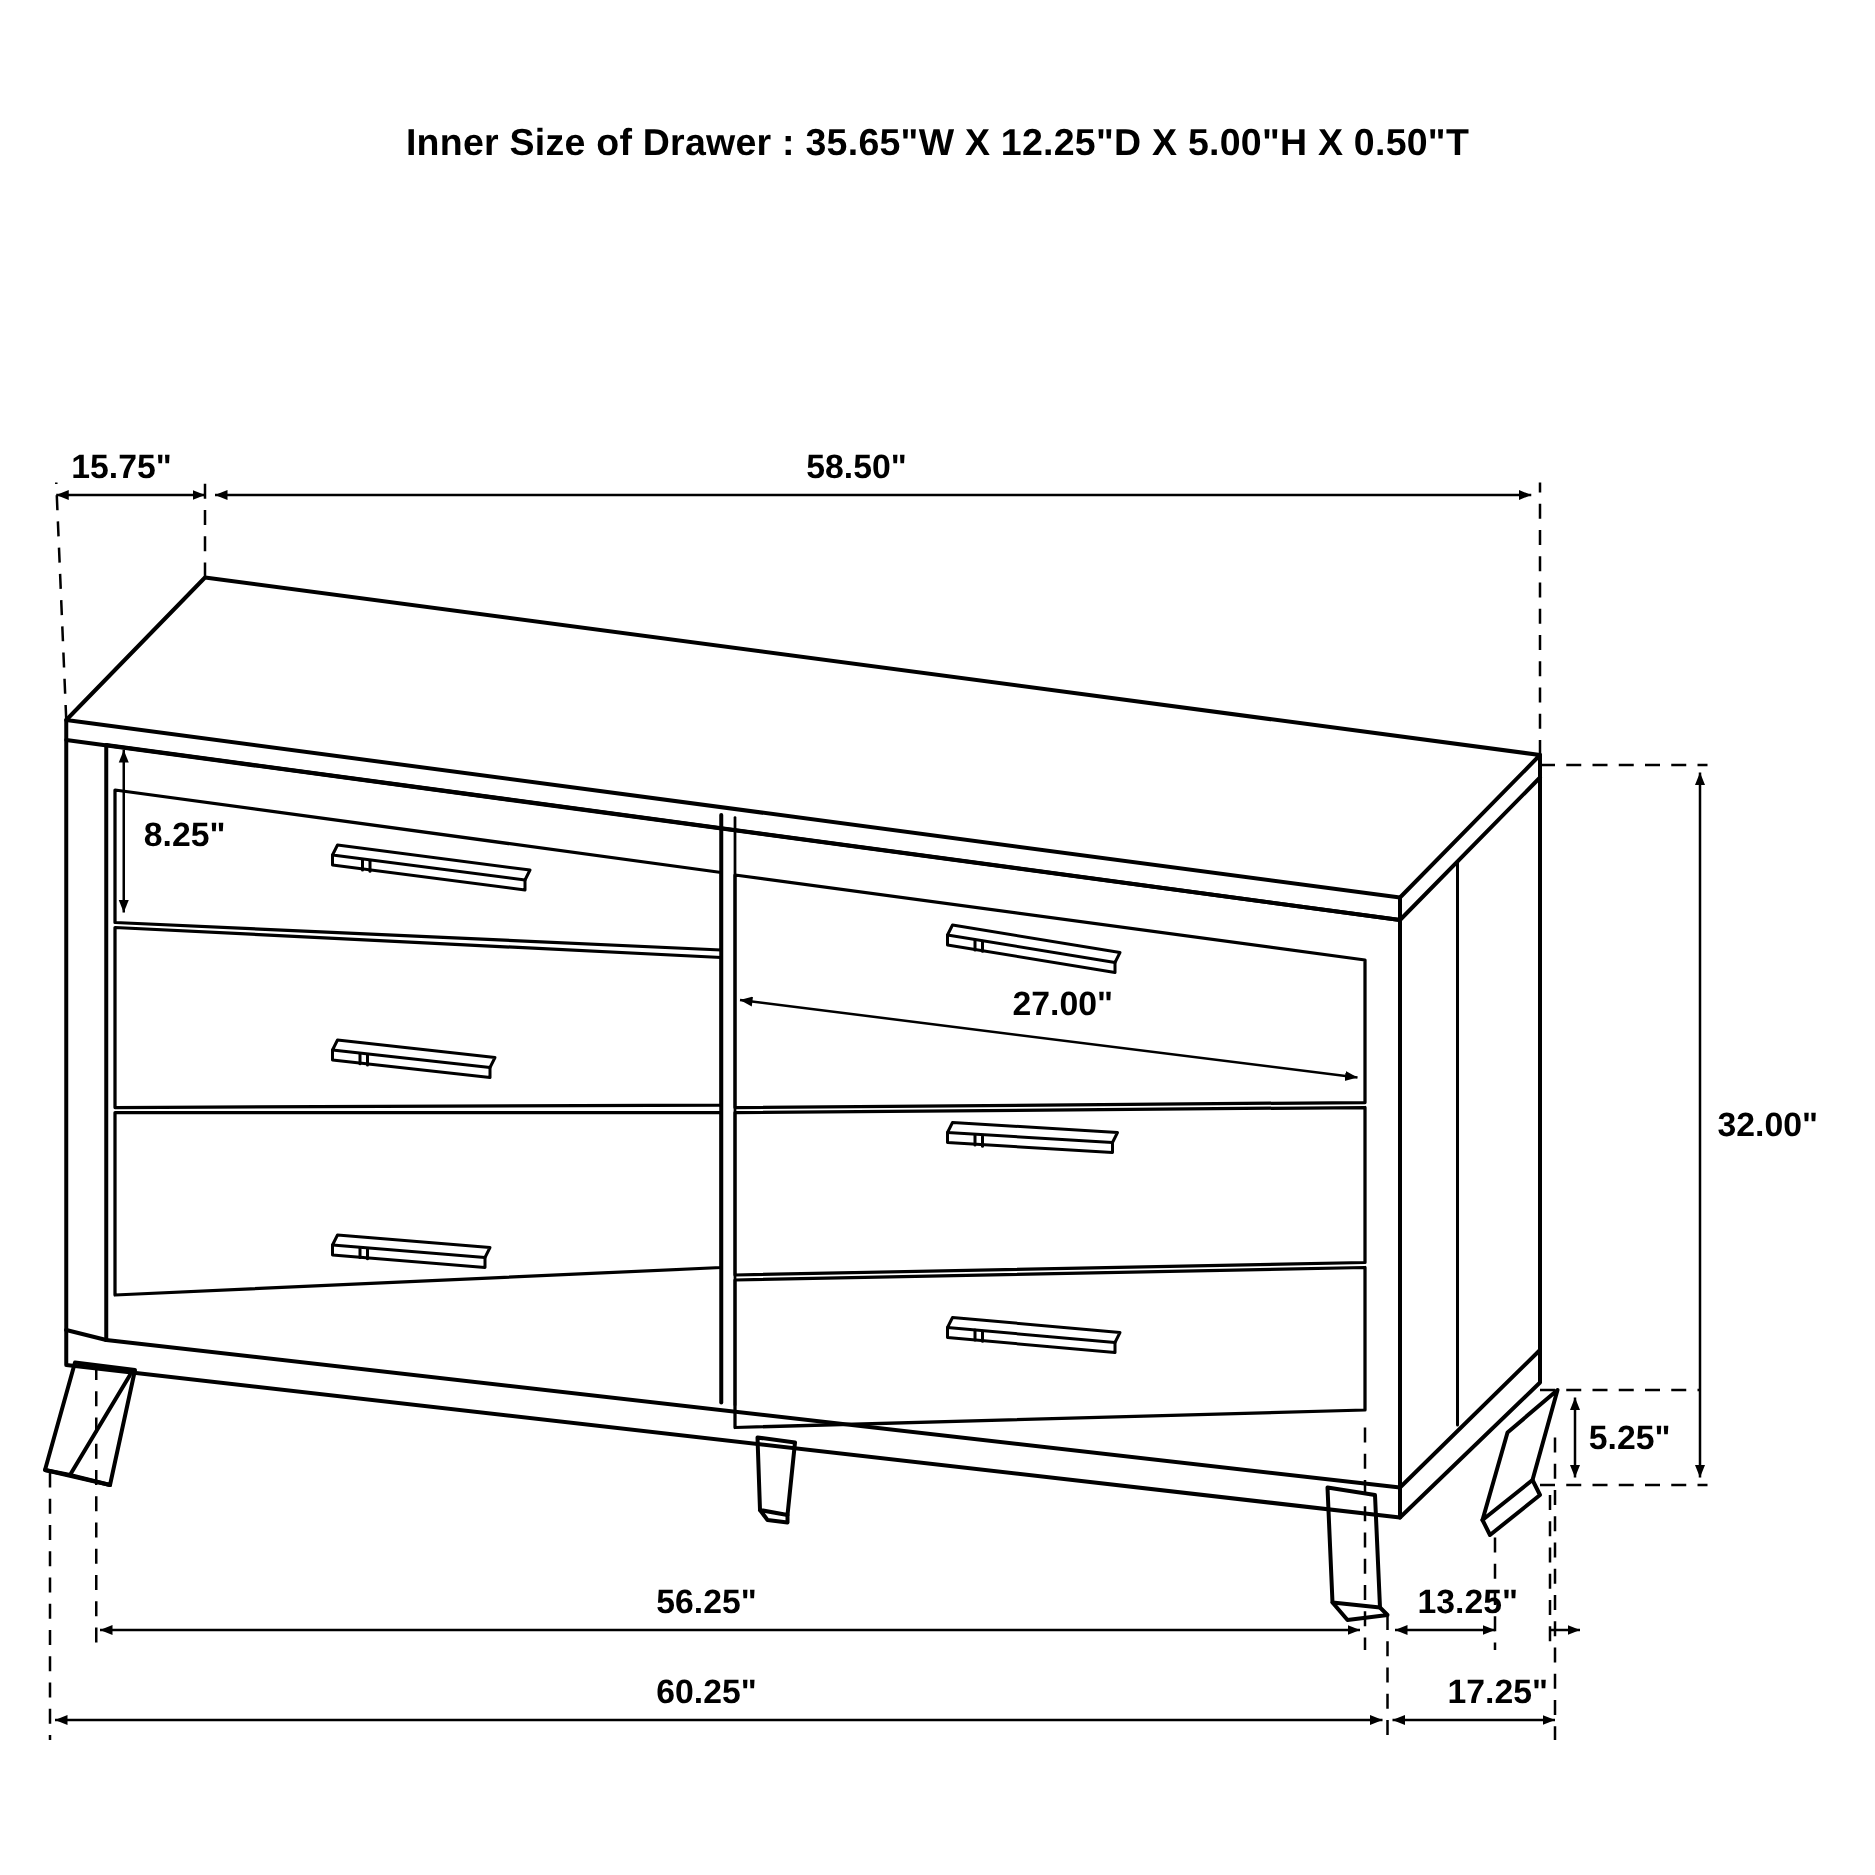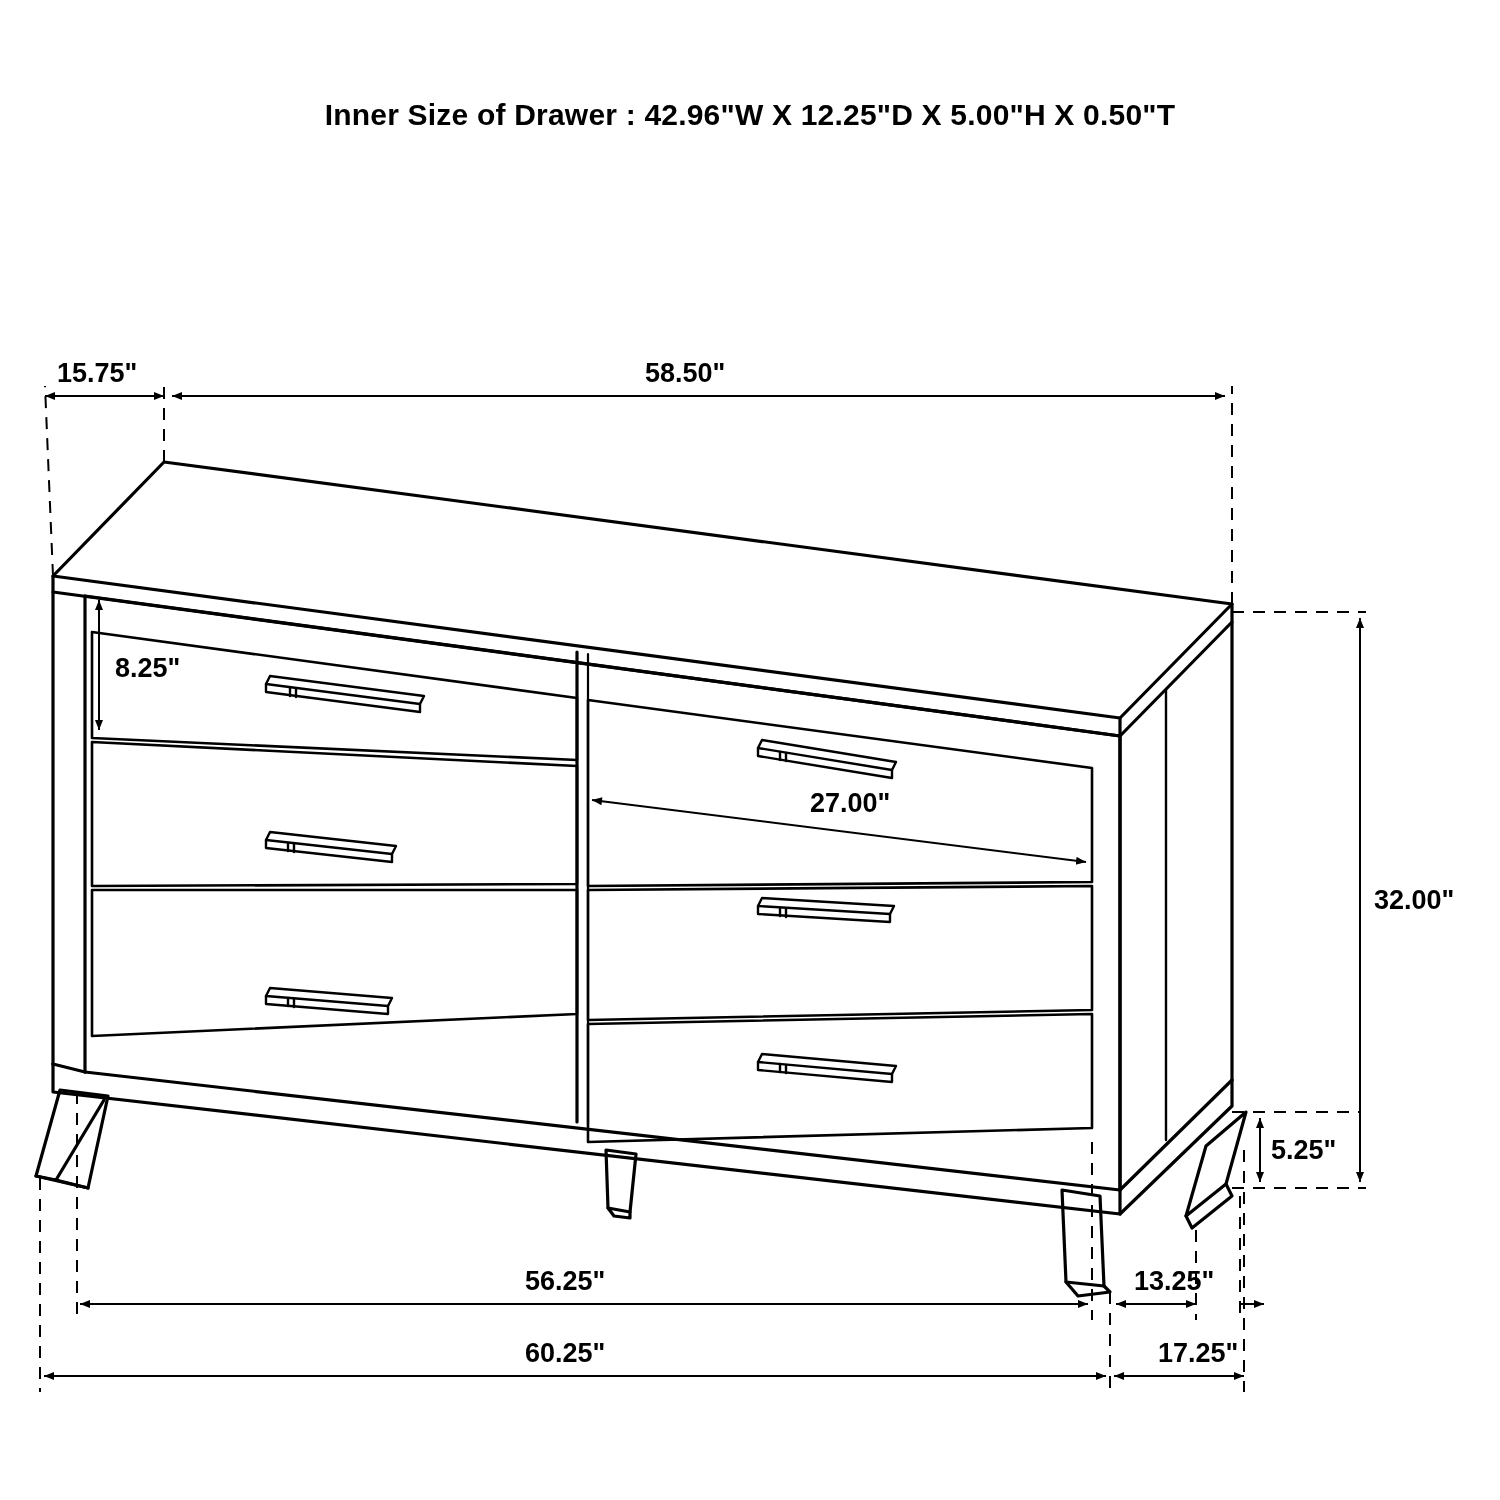--- a/index.html
+++ b/index.html
@@ -41,21 +41,21 @@
     font-size: 27px;
     font-weight: bold;
     white-space: nowrap;
   }
 </style>
 </head>
 <body>
 
 <div id="stage">
 
-  <div id="title">Inner Size of Drawer : 42.96"W X 12.25"D X 5.00"H X 0.50"T</div>
+  <div id="title">Inner Size of Drawer : 35.65"W X 12.25"D X 5.00"H X 0.50"T</div>
 
   <svg id="drawing" viewBox="0 0 1500 1500">
     <defs>
       <marker id="arrow" markerWidth="12" markerHeight="12" refX="10" refY="4" orient="auto" markerUnits="userSpaceOnUse">
         <path d="M0,0 L10,4 L0,8 z" fill="#000"></path>
       </marker>
       <marker id="arrowStart" markerWidth="12" markerHeight="12" refX="0" refY="4" orient="auto" markerUnits="userSpaceOnUse">
         <path d="M10,0 L0,4 L10,8 z" fill="#000"></path>
       </marker>
     </defs>

